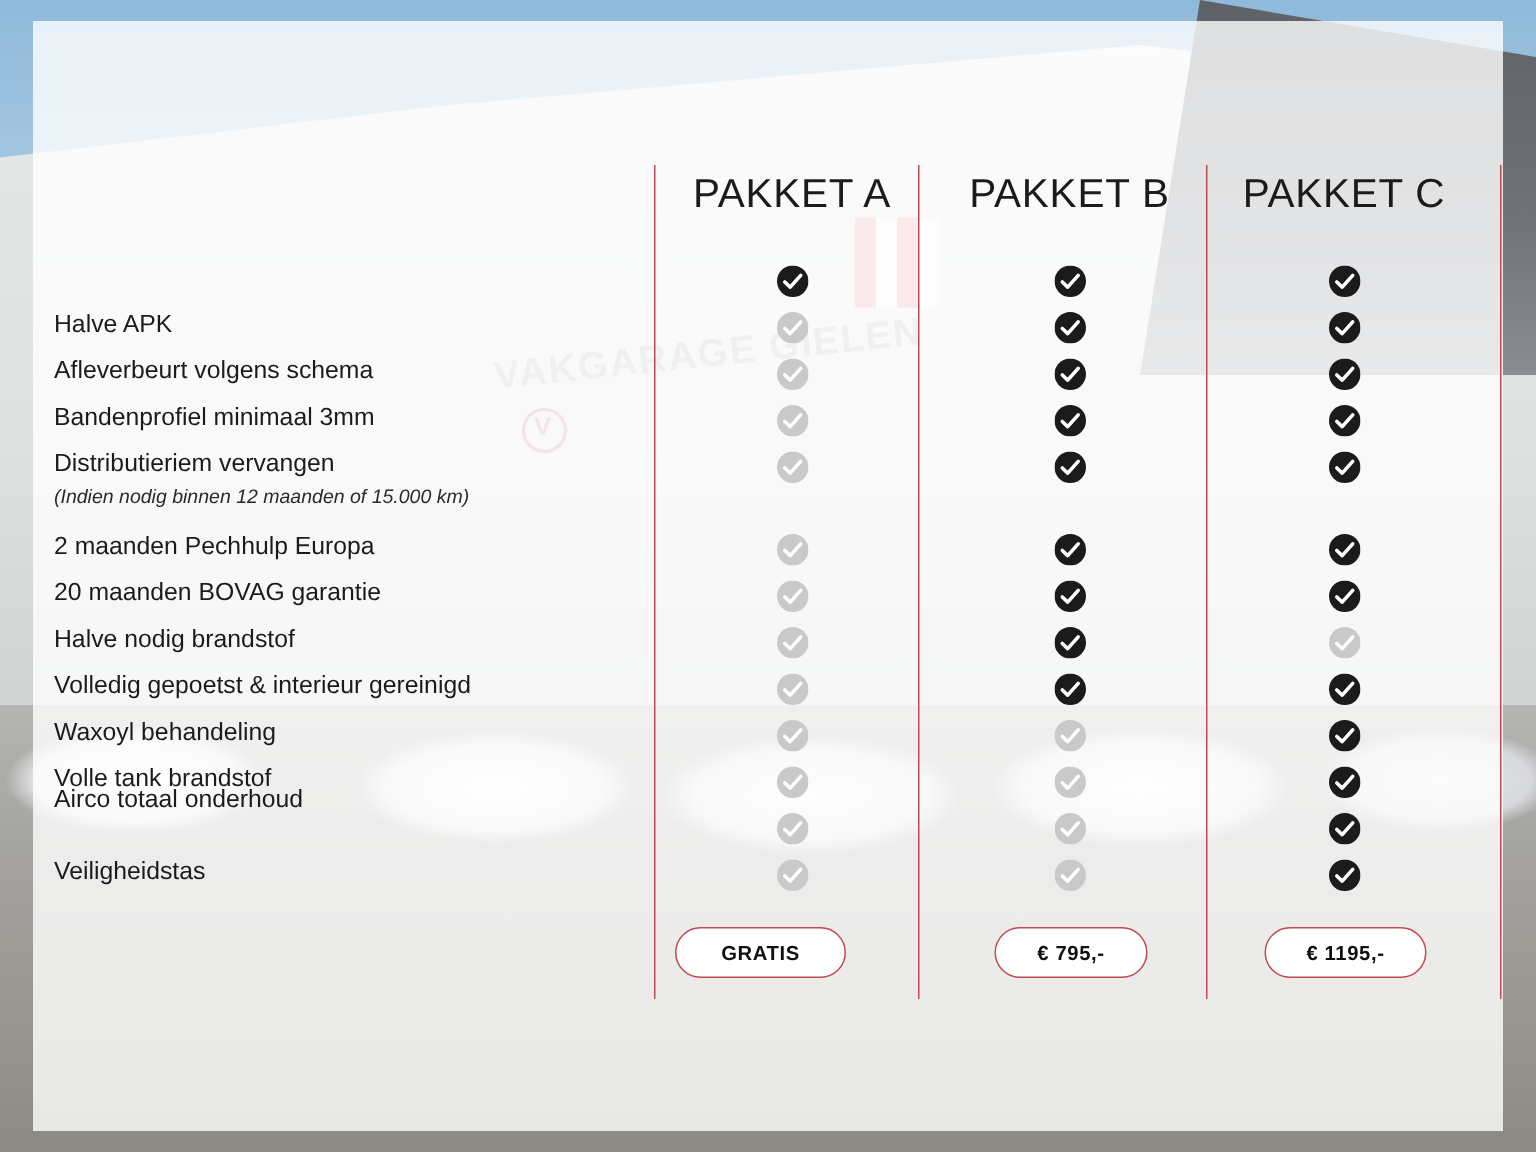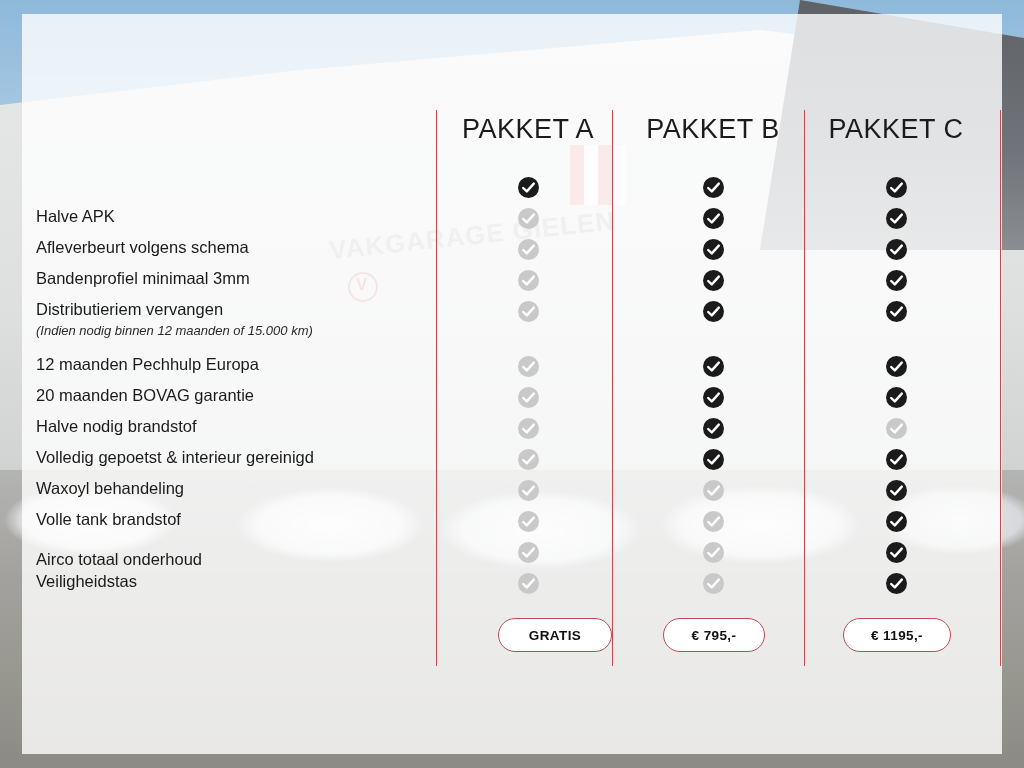--- a/index.html
+++ b/index.html
@@ -272,21 +272,21 @@
           <path d="M5.2 11 L8.8 14.4 L15.8 6.6" stroke="#ffffff" stroke-width="2.4" fill="none" stroke-linecap="round" stroke-linejoin="round"></path>
         </svg>
       </span>
       <span class="mark" style="left: 864px; top: 287px;">
         <svg width="21" height="21" viewBox="0 0 21 21">
           <circle cx="10.5" cy="10.5" r="10.5" fill="#1b1b1b"></circle>
           <path d="M5.2 11 L8.8 14.4 L15.8 6.6" stroke="#ffffff" stroke-width="2.4" fill="none" stroke-linecap="round" stroke-linejoin="round"></path>
         </svg>
       </span>
       <div class="feature-sub" style="top: 309px;">(Indien nodig binnen 12 maanden of 15.000 km)</div>
-      <div class="feature-label" style="top: 341px;">12 maanden Pechhulp Europa</div>
+      <div class="feature-label" style="top: 341px;">2 maanden Pechhulp Europa</div>
       <span class="mark" style="left: 496px; top: 342px;">
         <svg width="21" height="21" viewBox="0 0 21 21">
           <circle cx="10.5" cy="10.5" r="10.5" fill="#c9c9c9"></circle>
           <path d="M5.2 11 L8.8 14.4 L15.8 6.6" stroke="#ffffff" stroke-width="2.4" fill="none" stroke-linecap="round" stroke-linejoin="round"></path>
         </svg>
       </span>
       <span class="mark" style="left: 681px; top: 342px;">
         <svg width="21" height="21" viewBox="0 0 21 21">
           <circle cx="10.5" cy="10.5" r="10.5" fill="#1b1b1b"></circle>
           <path d="M5.2 11 L8.8 14.4 L15.8 6.6" stroke="#ffffff" stroke-width="2.4" fill="none" stroke-linecap="round" stroke-linejoin="round"></path>
@@ -386,21 +386,21 @@
           <circle cx="10.5" cy="10.5" r="10.5" fill="#c9c9c9"></circle>
           <path d="M5.2 11 L8.8 14.4 L15.8 6.6" stroke="#ffffff" stroke-width="2.4" fill="none" stroke-linecap="round" stroke-linejoin="round"></path>
         </svg>
       </span>
       <span class="mark" style="left: 864px; top: 497px;">
         <svg width="21" height="21" viewBox="0 0 21 21">
           <circle cx="10.5" cy="10.5" r="10.5" fill="#1b1b1b"></circle>
           <path d="M5.2 11 L8.8 14.4 L15.8 6.6" stroke="#ffffff" stroke-width="2.4" fill="none" stroke-linecap="round" stroke-linejoin="round"></path>
         </svg>
       </span>
-      <div class="feature-label" style="top: 536px;">Airco totaal onderhoud</div>
+      <div class="feature-label" style="top: 510px;">Airco totaal onderhoud</div>
       <span class="mark" style="left: 496px; top: 528px;">
         <svg width="21" height="21" viewBox="0 0 21 21">
           <circle cx="10.5" cy="10.5" r="10.5" fill="#c9c9c9"></circle>
           <path d="M5.2 11 L8.8 14.4 L15.8 6.6" stroke="#ffffff" stroke-width="2.4" fill="none" stroke-linecap="round" stroke-linejoin="round"></path>
         </svg>
       </span>
       <span class="mark" style="left: 681px; top: 528px;">
         <svg width="21" height="21" viewBox="0 0 21 21">
           <circle cx="10.5" cy="10.5" r="10.5" fill="#c9c9c9"></circle>
           <path d="M5.2 11 L8.8 14.4 L15.8 6.6" stroke="#ffffff" stroke-width="2.4" fill="none" stroke-linecap="round" stroke-linejoin="round"></path>
@@ -424,18 +424,18 @@
           <circle cx="10.5" cy="10.5" r="10.5" fill="#c9c9c9"></circle>
           <path d="M5.2 11 L8.8 14.4 L15.8 6.6" stroke="#ffffff" stroke-width="2.4" fill="none" stroke-linecap="round" stroke-linejoin="round"></path>
         </svg>
       </span>
       <span class="mark" style="left: 864px; top: 559px;">
         <svg width="21" height="21" viewBox="0 0 21 21">
           <circle cx="10.5" cy="10.5" r="10.5" fill="#1b1b1b"></circle>
           <path d="M5.2 11 L8.8 14.4 L15.8 6.6" stroke="#ffffff" stroke-width="2.4" fill="none" stroke-linecap="round" stroke-linejoin="round"></path>
         </svg>
       </span>
-      <div class="price-pill" style="left: 476px; top: 604px; width: 112px; border-color: rgb(192, 74, 82); text-align: center;">GRATIS</div>
+      <div class="price-pill" style="left: 428px; top: 604px; width: 112px; border-color: rgb(192, 74, 82); text-align: center;">GRATIS</div>
       <div class="price-pill" style="left: 641px; top: 604px; width: 100px; border-color: rgb(192, 74, 82);">€ 795,-</div>
       <div class="price-pill" style="left: 821px; top: 604px; width: 106px; border-color: rgb(192, 74, 82);">€ 1195,-</div>
     </div>
 
 </div>
 
 </body></html>

